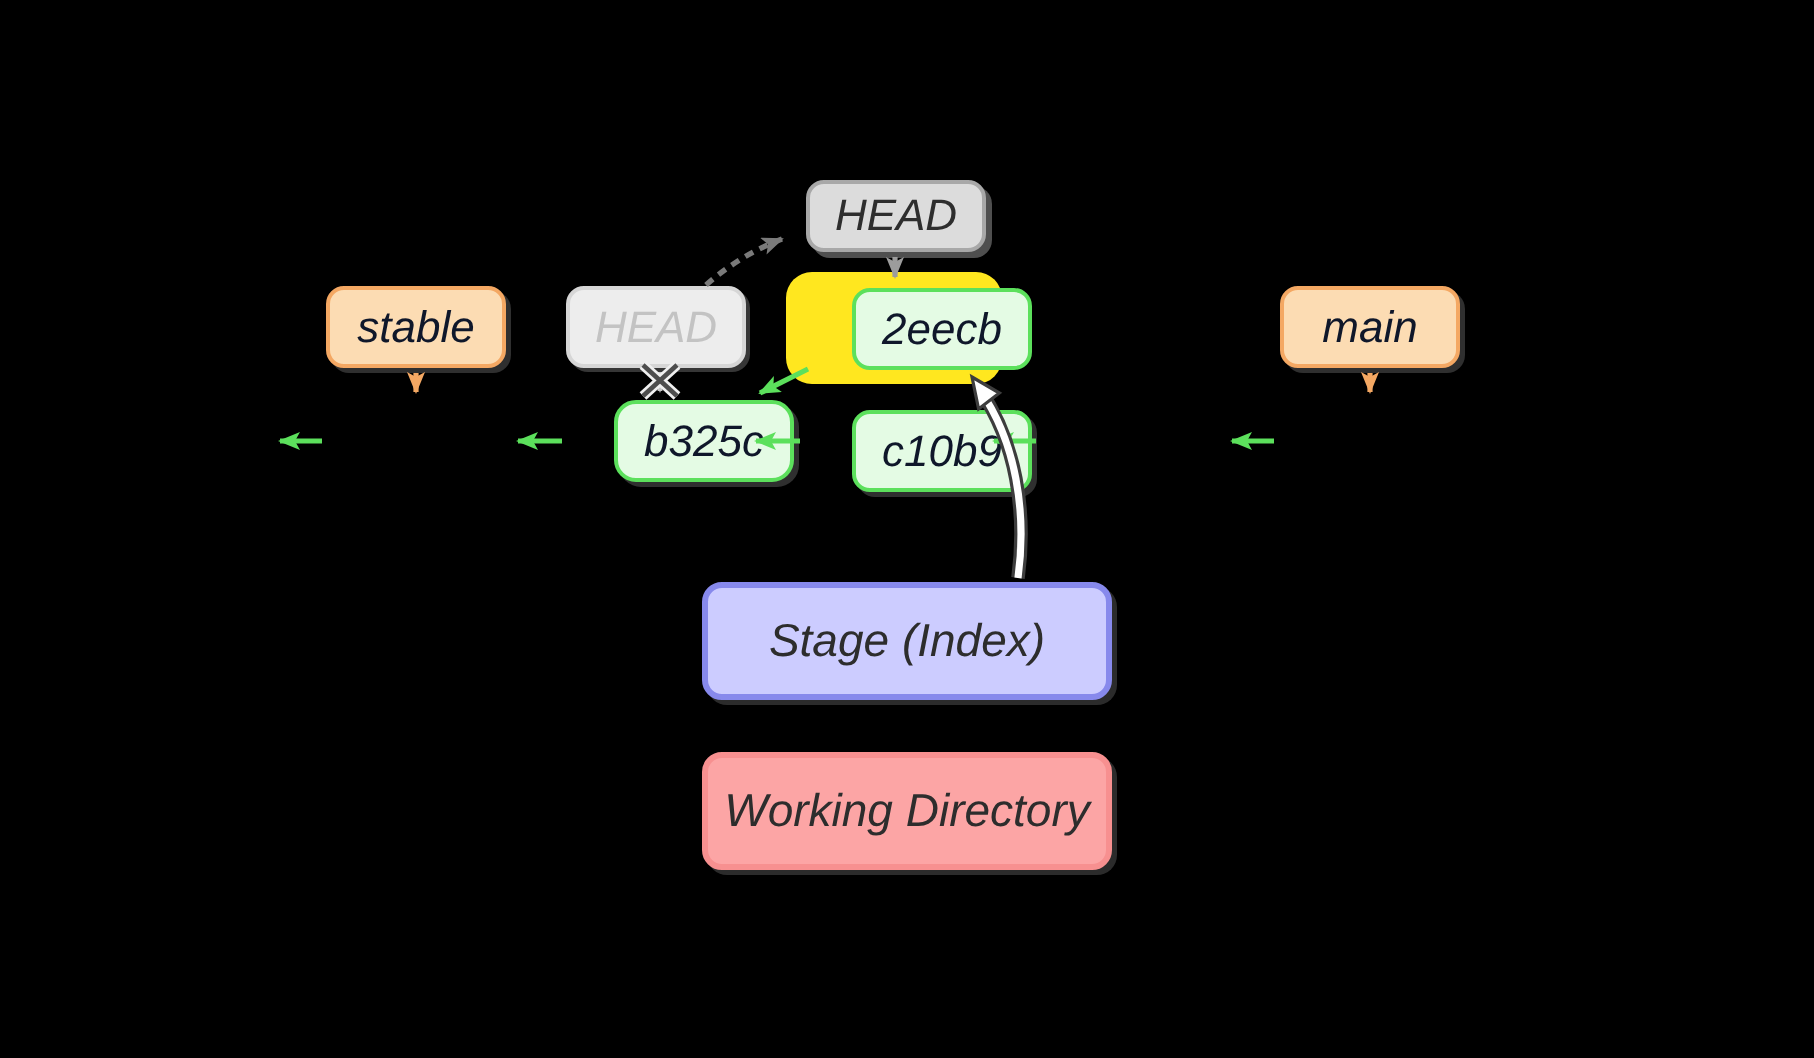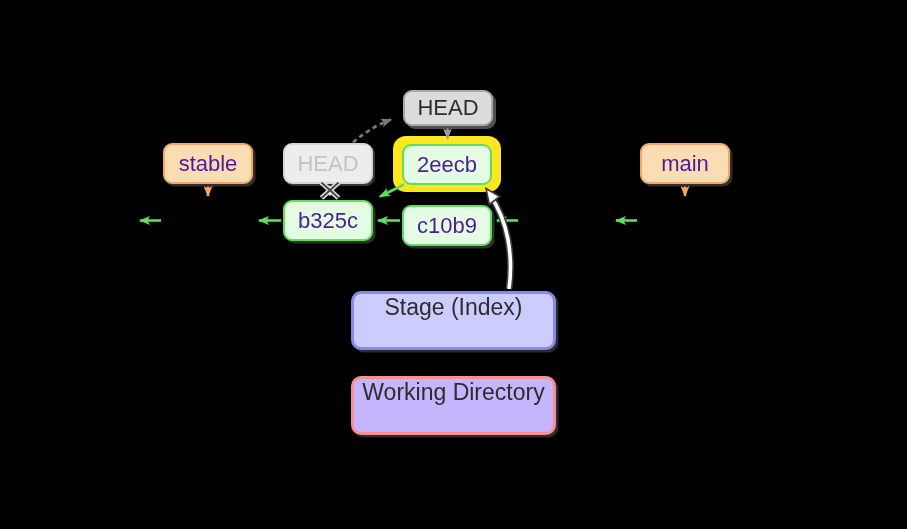--- a/index.html
+++ b/index.html
@@ -3,36 +3,38 @@
 <meta charset="utf-8">
 <style>
   html, body { margin: 0; padding: 0; background: #000; }
   .canvas {
     position: relative;
     width: 907px;
     height: 529px;
     background: #000;
     font-family: "Liberation Sans", sans-serif;
     overflow: hidden;
+    font-style: italic;
   }
   .node {
     position: absolute;
     box-sizing: border-box;
     display: flex;
     align-items: center;
     justify-content: center;
     border-radius: 9px;
-    color: #4c1d95;
+    color: #0f172a;
     font-size: 22px;
     box-shadow: 2.5px 2.5px 0 rgba(85,85,85,0.55);
   }
   .commit {
     width: 90px; height: 41px;
     background: #e4fbe4;
     border: 2.5px solid #5ce05c;
+    margin-left: 24px;
   }
   .branch {
     width: 90px; height: 41px;
     background: #fcdcb3;
     border: 2.5px solid #f4a863;
   }
   .head-top {
     left: 403px; top: 90px;
     width: 90px; height: 36px;
     background: #dcdcdc;
@@ -52,30 +54,30 @@
     position: absolute;
     left: 393px; top: 136px;
     width: 108px; height: 56px;
     background: #ffe71f;
     border-radius: 13px;
   }
   .area {
     position: absolute;
     box-sizing: border-box;
     display: flex;
-    align-items: flex-start;
+    align-items: center;
     justify-content: center;
     width: 205px; height: 59px;
     border-radius: 10px;
     font-size: 23px;
     color: #2d2d2d;
     box-shadow: 2.5px 2.5px 0 rgba(85,85,85,0.5);
   }
   .stage   { left: 351px; top: 291px; background: #ccccff; border: 3px solid #8789ec; }
-  .working { left: 351px; top: 376px; background: #c4b5fd; border: 3px solid #f79090; }
+  .working { left: 351px; top: 376px; background: #fca5a5; border: 3px solid #f79090; }
   .arrows {
     position: absolute;
     left: 0; top: 0;
     pointer-events: none;
   }
 </style>
 </head>
 <body>
 
 <div class="canvas">
@@ -94,21 +96,21 @@
     <span>stable</span>
   </div>
   <div class="node branch" style="left:640px; top:143px;">
     <span>main</span>
   </div>
 
   <div class="node commit" style="left:402px; top:144px; box-shadow:none;">
     <span>2eecb</span>
   </div>
 
-  <div class="node commit" style="left:283px; top:200px;">
+  <div class="node commit" style="left:283px; top:200px;border-radius:11px;">
     <span>b325c</span>
   </div>
   <div class="node commit" style="left:402px; top:205px;justify-content:center;">
     <span>c10b9</span>
   </div>
 
   <div class="area stage">
     <span>Stage (Index)</span>
   </div>
   <div class="area working">

